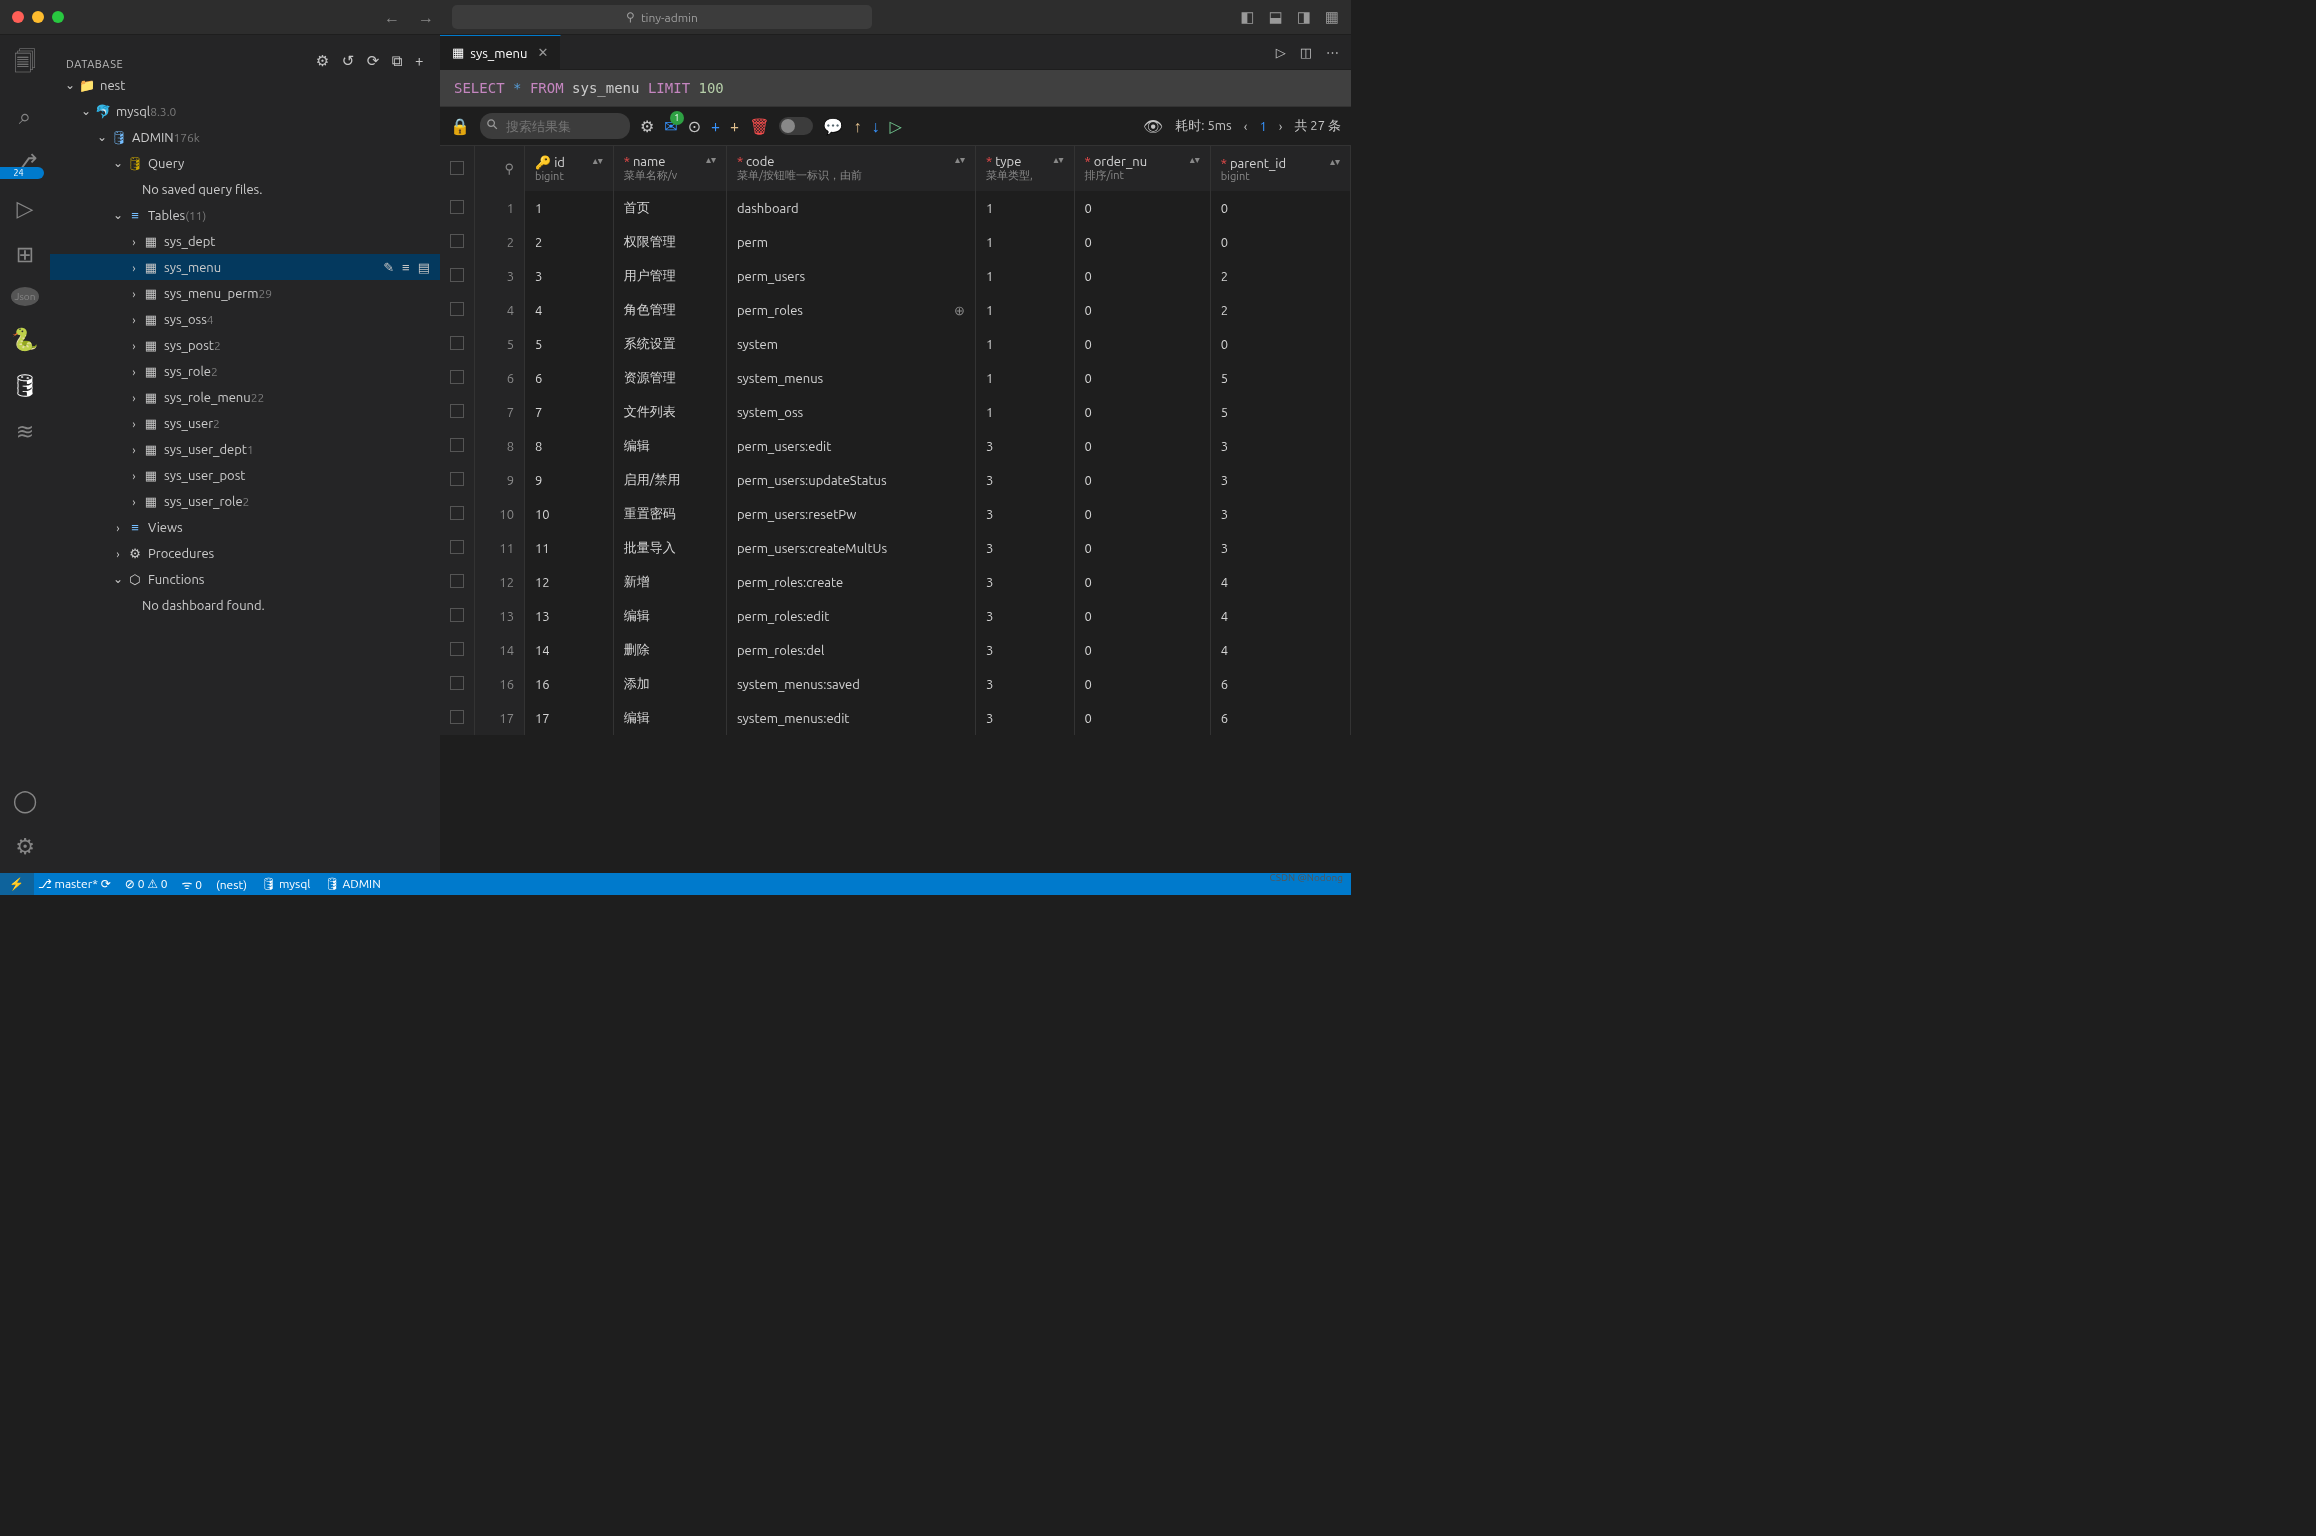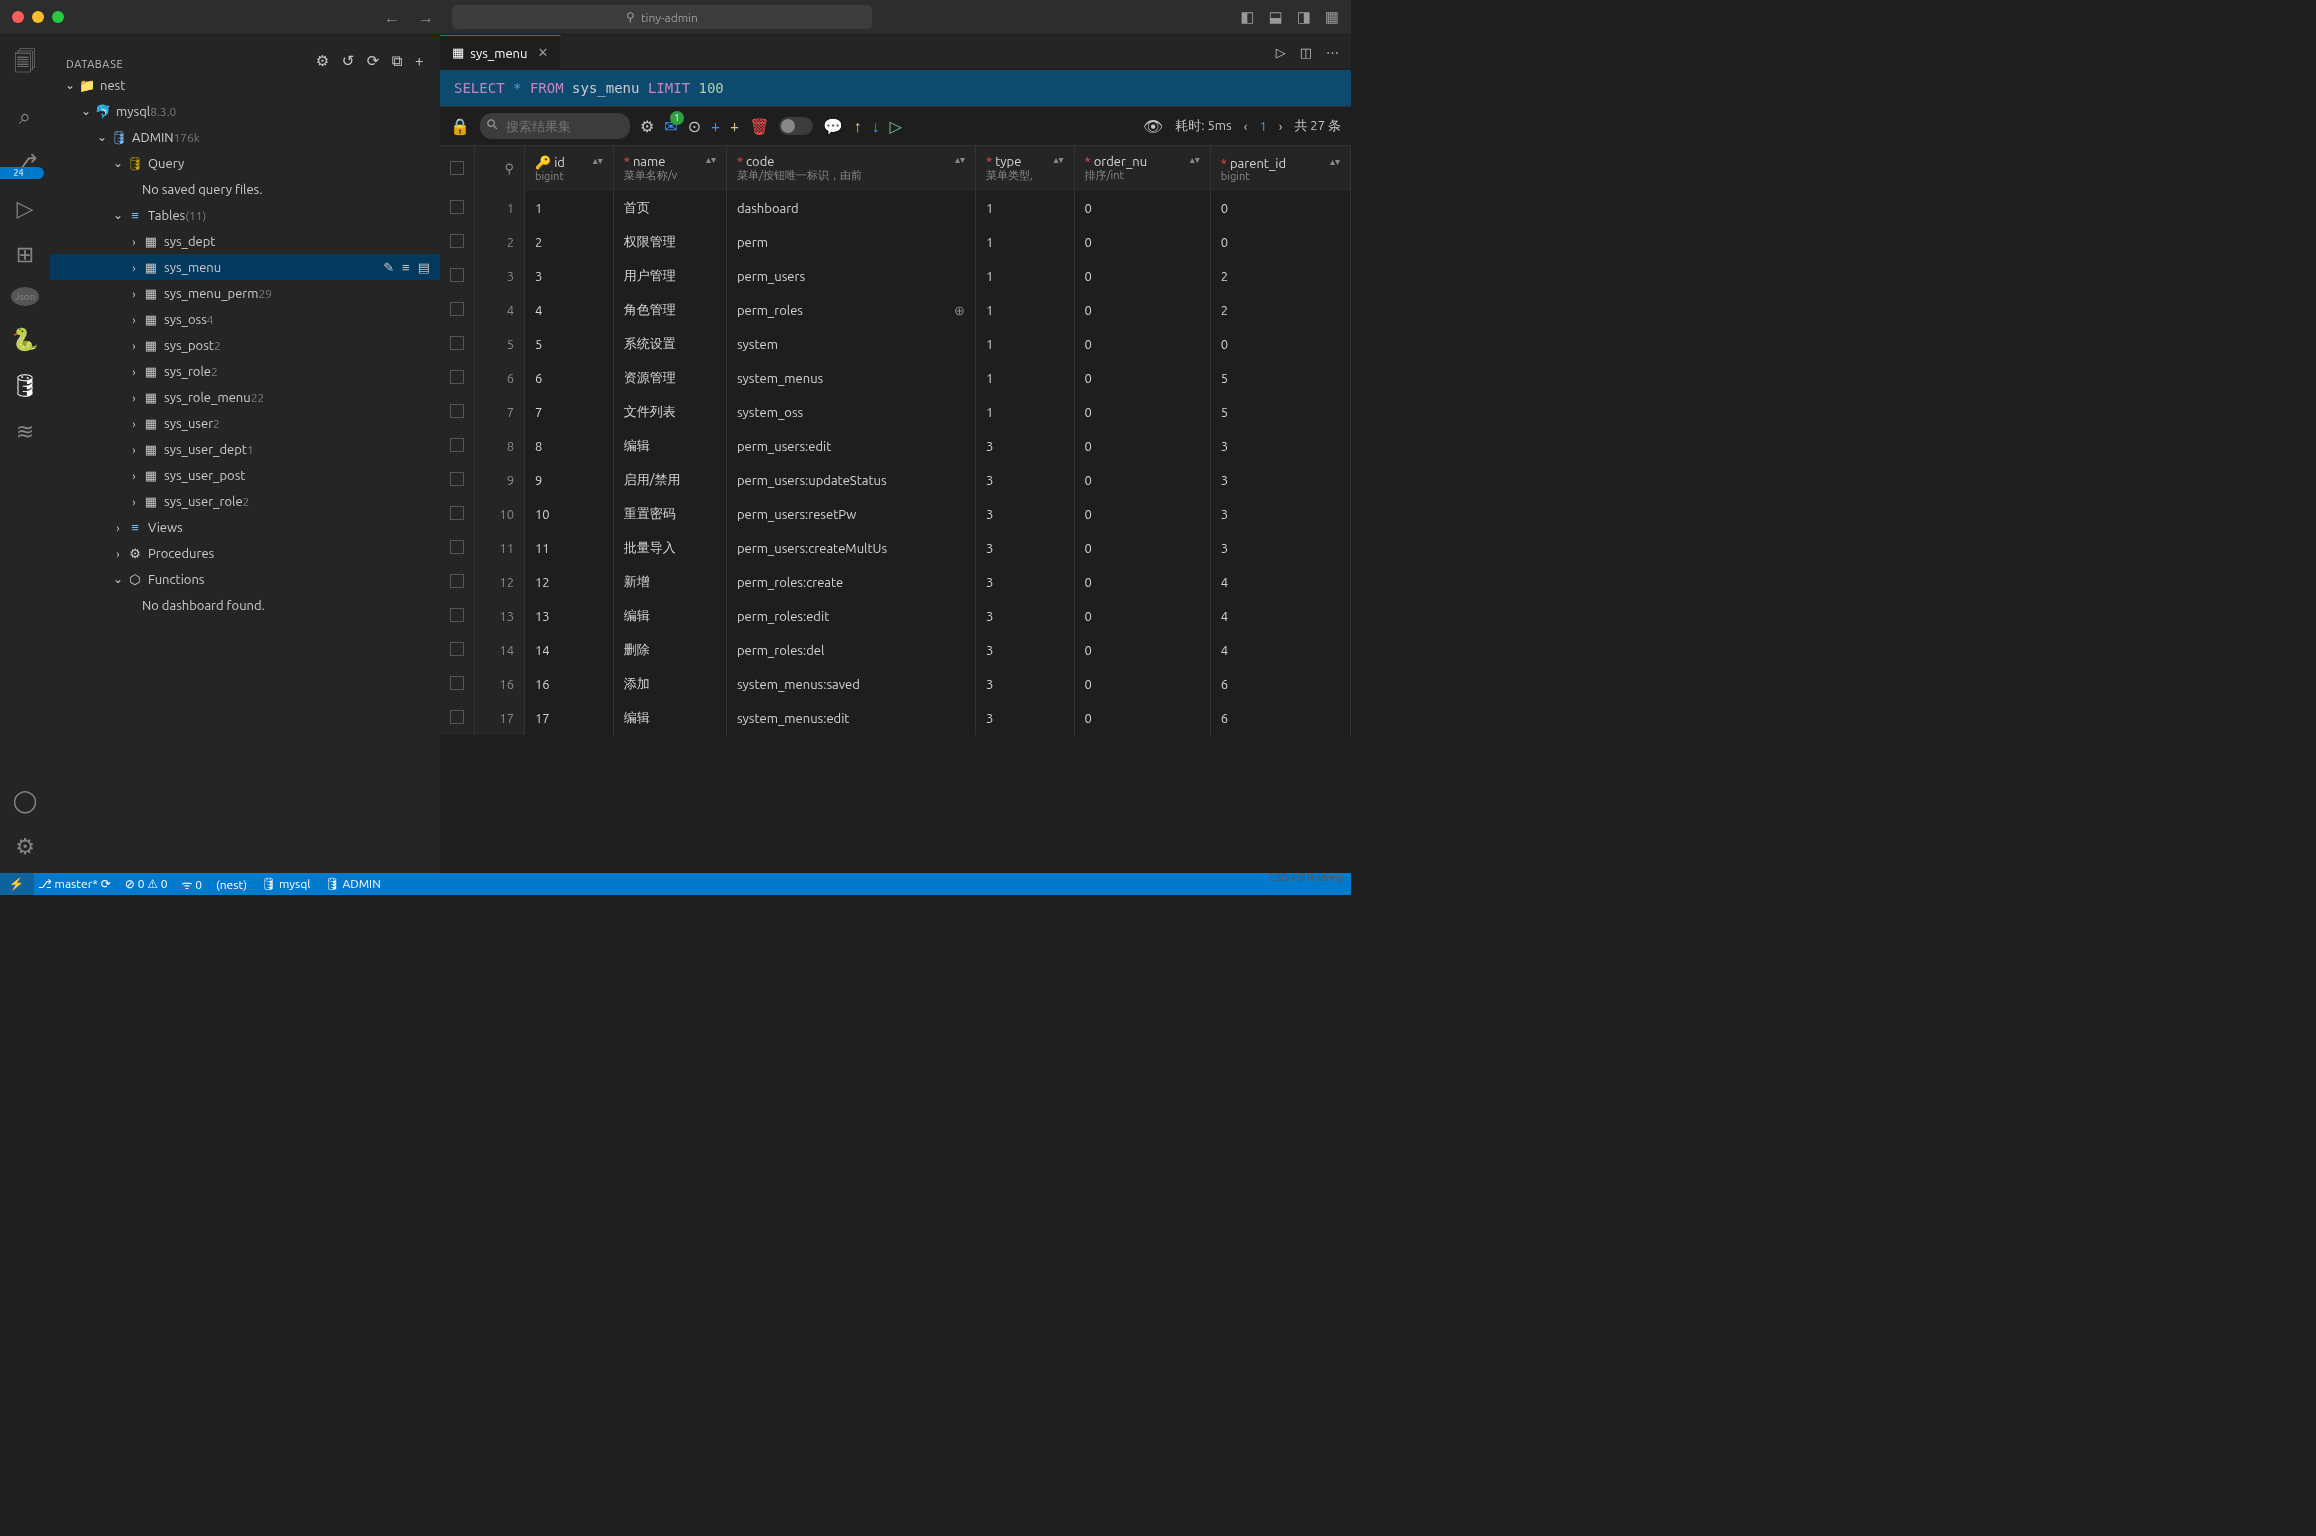--- a/index.html
+++ b/index.html
@@ -54,21 +54,21 @@
 .row-actions { margin-left: auto; display: flex; gap: 8px; color: #c5c5c5; font-size: 13px; }
 .editor { flex: 1; display: flex; flex-direction: column; min-width: 0; }
 .tabbar { height: 35px; background: #252526; display: flex; border-bottom: 1px solid #1e1e1e; }
 .tab {
   height: 100%; padding: 0 12px; display: flex; align-items: center; gap: 6px;
   background: #1e1e1e; border-right: 1px solid #252526; border-top: 1px solid #007acc;
   color: #fff; font-size: 13px;
 }
 .tab .close { color: #999; margin-left: 4px; }
 .tab-right { margin-left: auto; display: flex; align-items: center; gap: 14px; padding: 0 12px; color: #c5c5c5; }
-.sql-area { padding: 10px 14px; font-family: Menlo, Consolas, monospace; font-size: 14px; background: #0c4a6e; }
+.sql-area { padding: 10px 14px; font-family: Menlo, Consolas, monospace; font-size: 14px; background: #404040; }
 .kw { color: #c586c0; } .star { color: #569cd6; } .num { color: #b5cea8; }
 .toolbar {
   height: 40px; display: flex; align-items: center; padding: 0 10px; gap: 12px;
   color: #c5c5c5; border-top: 1px solid #333; border-bottom: 1px solid #333;
 }
 .tb-left { display: flex; align-items: center; gap: 10px; }
 .srch {
   height: 26px; background: #3c3c3c; border: none; color: #ccc; padding: 0 8px 0 26px;
   border-radius: 12px; width: 150px; font-size: 13px;
 }

